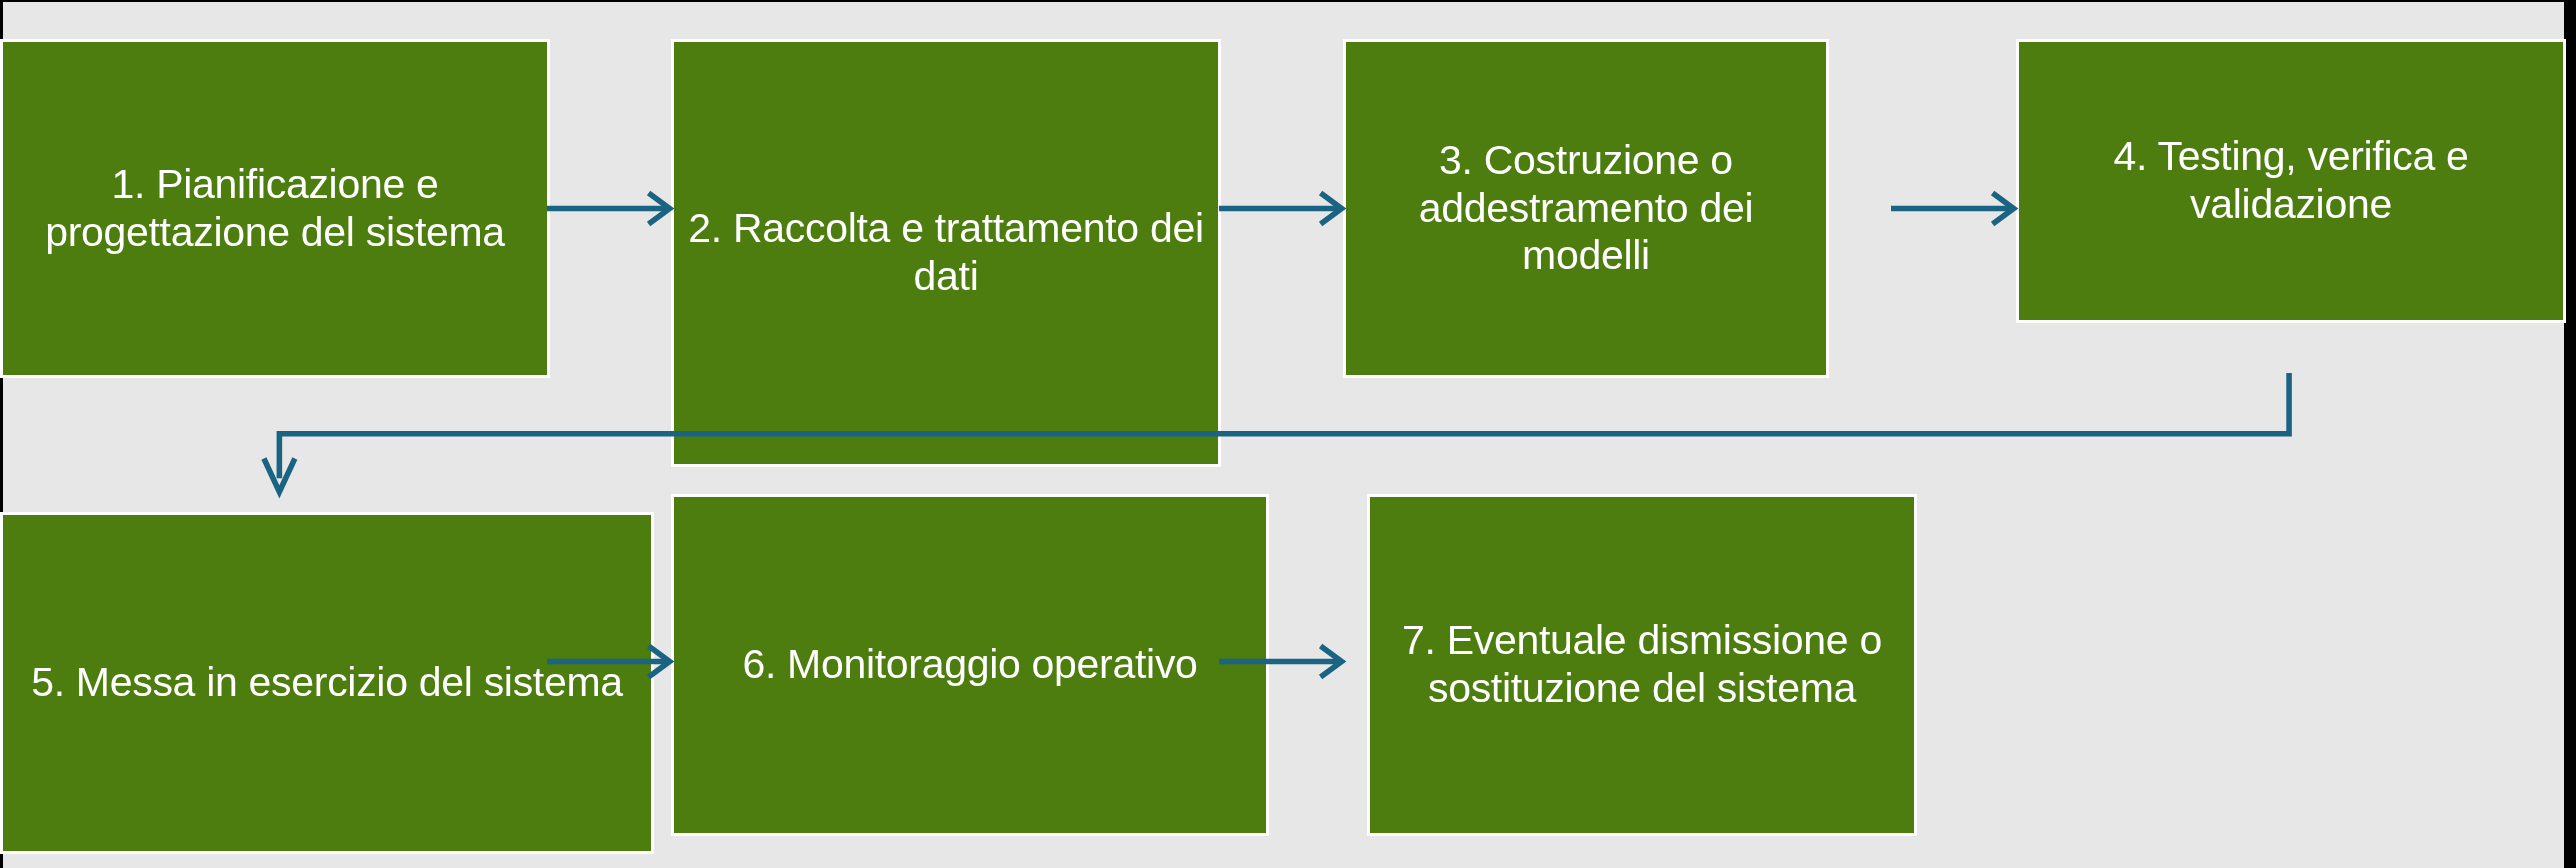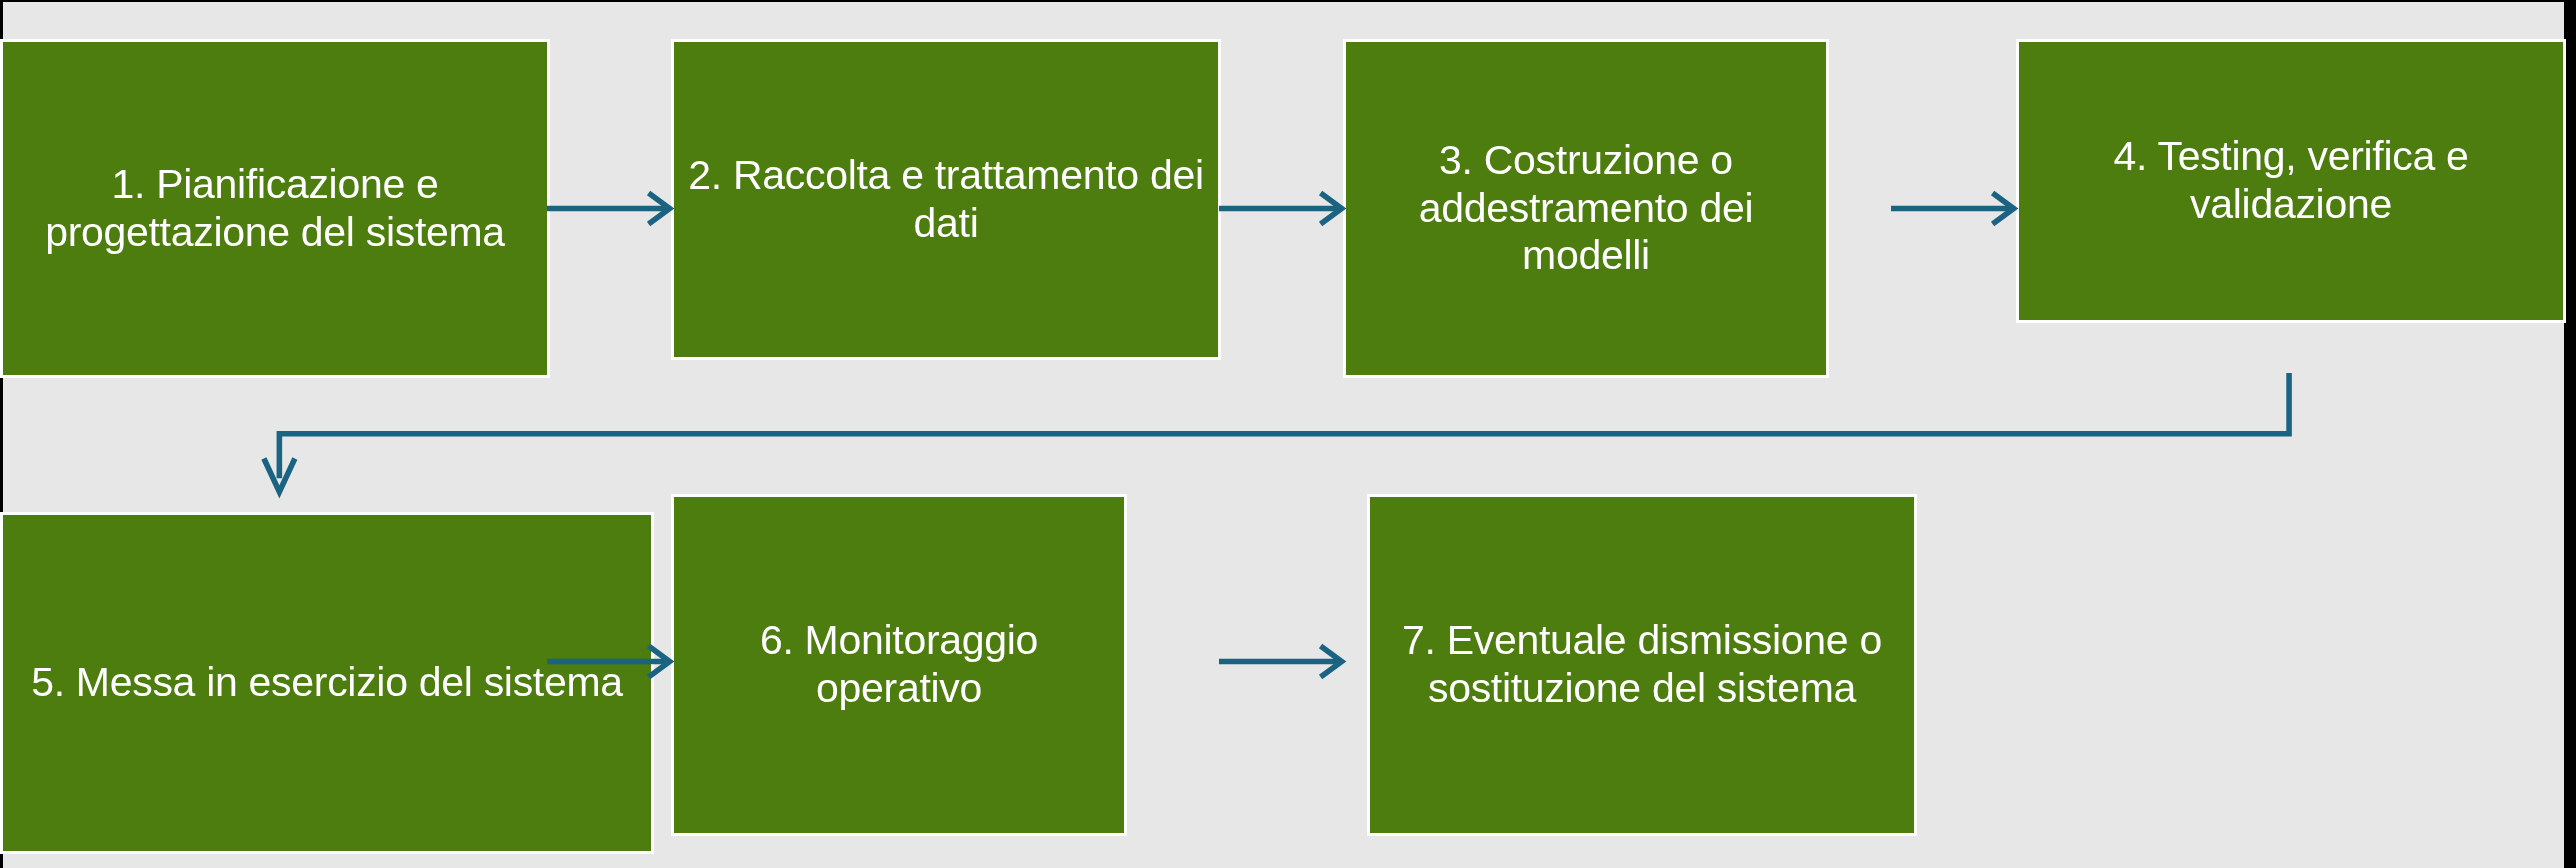--- a/index.html
+++ b/index.html
@@ -66,37 +66,37 @@
 <div id="canvas">
 
   <div class="edge-strip edge-left"></div>
   <div class="edge-strip edge-top"></div>
   <div class="edge-strip edge-right"></div>
 
   <div class="node" style="left:0px; top:39px; width:550px; height:339px;">
     <span class="node-label">1. Pianificazione e progettazione del sistema</span>
   </div>
 
-  <div class="node" style="left:671px; top:39px; width:550px; height:321px;">
+  <div class="node" style="left:671px; top:39px; width:550px; height:428px;">
     <span class="node-label">2. Raccolta e trattamento dei dati</span>
   </div>
 
   <div class="node" style="left:1343px; top:39px; width:486px; height:339px;">
     <span class="node-label">3. Costruzione o addestramento dei modelli</span>
   </div>
 
   <div class="node" style="left:2016px; top:39px; width:550px; height:284px;">
     <span class="node-label">4. Testing, verifica e validazione</span>
   </div>
 
   <div class="node" style="left:0px; top:512px; width:654px; height:342px;">
     <span class="node-label">5. Messa in esercizio del sistema</span>
   </div>
 
-  <div class="node" style="left:671px; top:494px; width:456px; height:342px;">
+  <div class="node" style="left:671px; top:494px; width:598px; height:342px;">
     <span class="node-label">6. Monitoraggio operativo</span>
   </div>
 
   <div class="node" style="left:1367px; top:494px; width:550px; height:342px;">
     <span class="node-label">7. Eventuale dismissione o sostituzione del sistema</span>
   </div>
 
   <div class="conn" style="left:547px; top:186px; width:127px; height:45px;">
     <svg width="127" height="45" viewBox="0 0 205 72">
       <path d="M0 36 H196" stroke="#1b6382" stroke-width="9" fill="none"></path>

